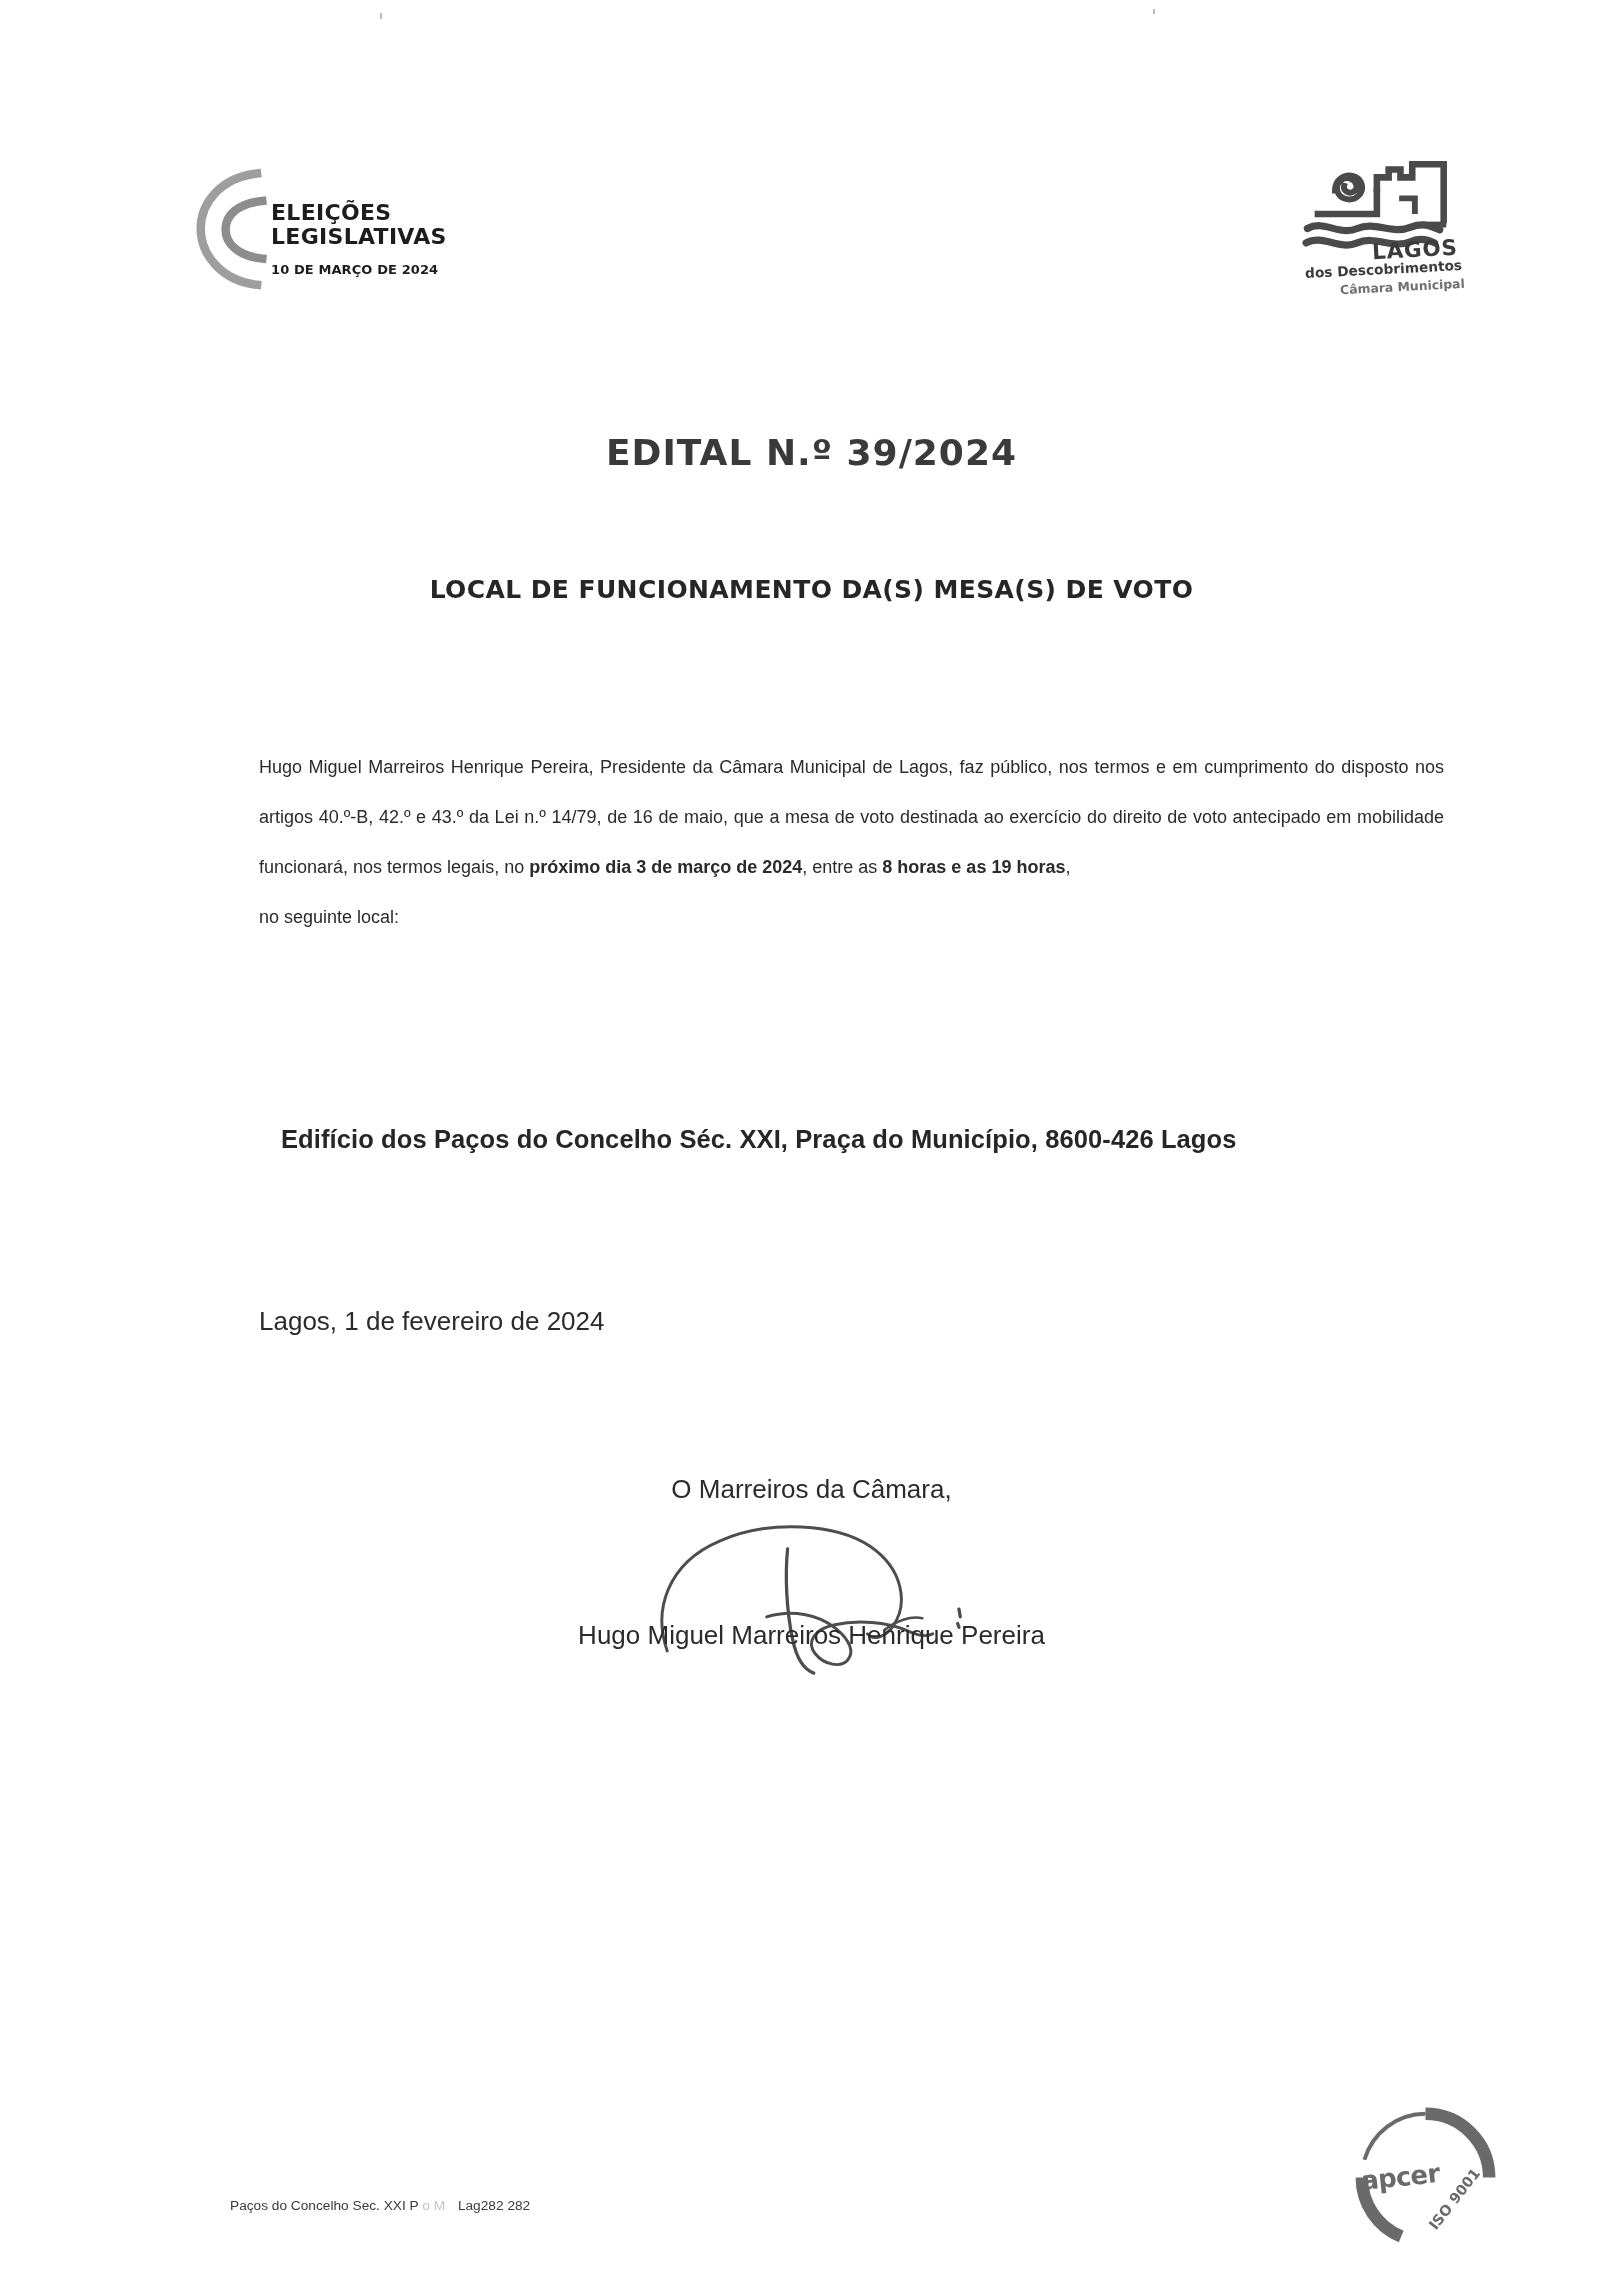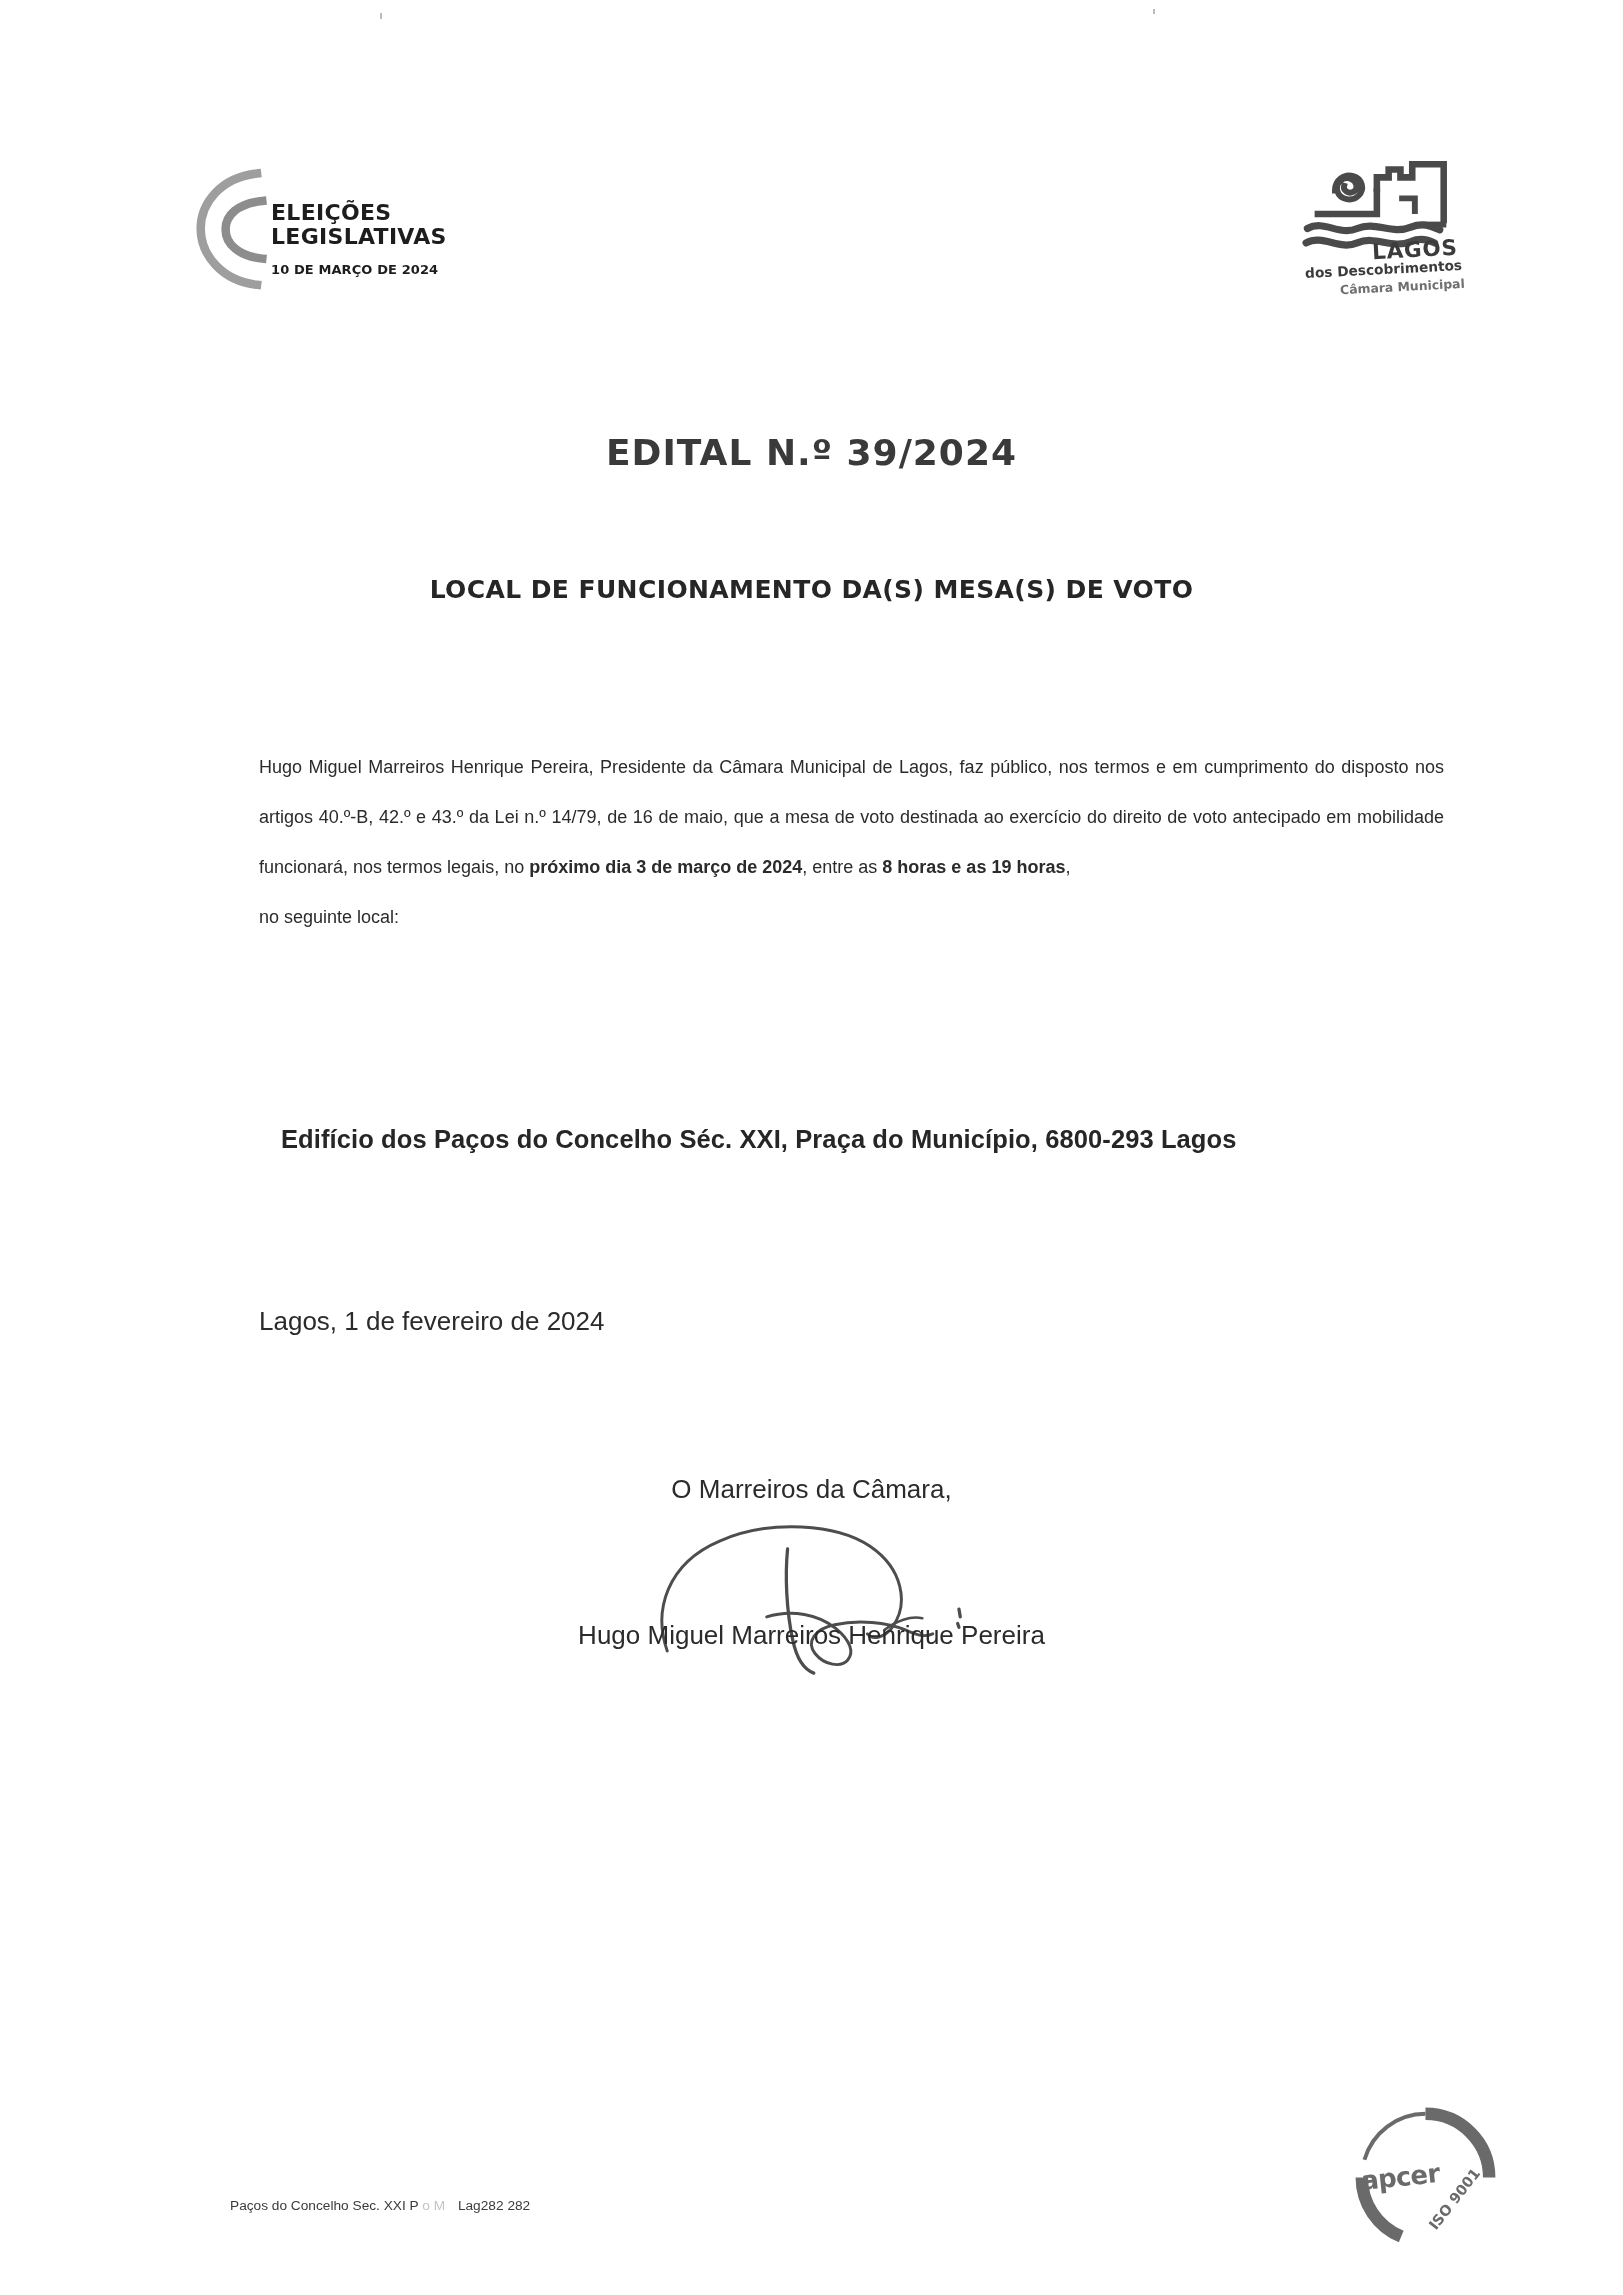--- a/index.html
+++ b/index.html
@@ -301,21 +301,21 @@
   </div>
 
   <div class="title-main">EDITAL N.º 39/2024</div>
   <div class="title-sub2">LOCAL DE FUNCIONAMENTO DA(S) MESA(S) DE VOTO</div>
 
   <div class="body-block">
     <span>Hugo Miguel Marreiros Henrique Pereira, Presidente da Câmara Municipal de Lagos, faz público, nos termos e em cumprimento do disposto nos artigos 40.º-B, 42.º e 43.º da Lei n.º 14/79, de 16 de maio, que a mesa de voto destinada ao exercício do direito de voto antecipado em mobilidade funcionará, nos termos legais, no </span><b>próximo dia 3 de março de 2024</b><span>, entre as </span><b>8 horas e as 19 horas</b><span>,</span>
     <div class="body-last">no seguinte local:</div>
   </div>
 
-  <div class="address-line">Edifício dos Paços do Concelho Séc. XXI, Praça do Município, 6800-293 Lagos</div>
+  <div class="address-line">Edifício dos Paços do Concelho Séc. XXI, Praça do Município, 8600-426 Lagos</div>
 
   <div class="date-line">Lagos, 1 de fevereiro de 2024</div>
 
   <div class="sig-title">O Marreiros da Câmara,</div>
 
   <svg class="sig-draw" viewBox="0 0 740 250">
     <path d="M60 212 C 38 150, 60 78, 140 44 C 218 10, 320 18, 370 52
              C 420 86, 430 140, 404 176 C 392 192, 374 196, 366 186" fill="none" stroke="#4d4d4d" stroke-width="4.5" stroke-linecap="round"></path>
     <path d="M244 56 C 240 96, 242 150, 252 196 C 258 224, 268 240, 284 246" fill="none" stroke="#4d4d4d" stroke-width="5" stroke-linecap="round"></path>
     <path d="M212 160 C 250 148, 292 156, 318 178 C 340 196, 346 214, 336 226

